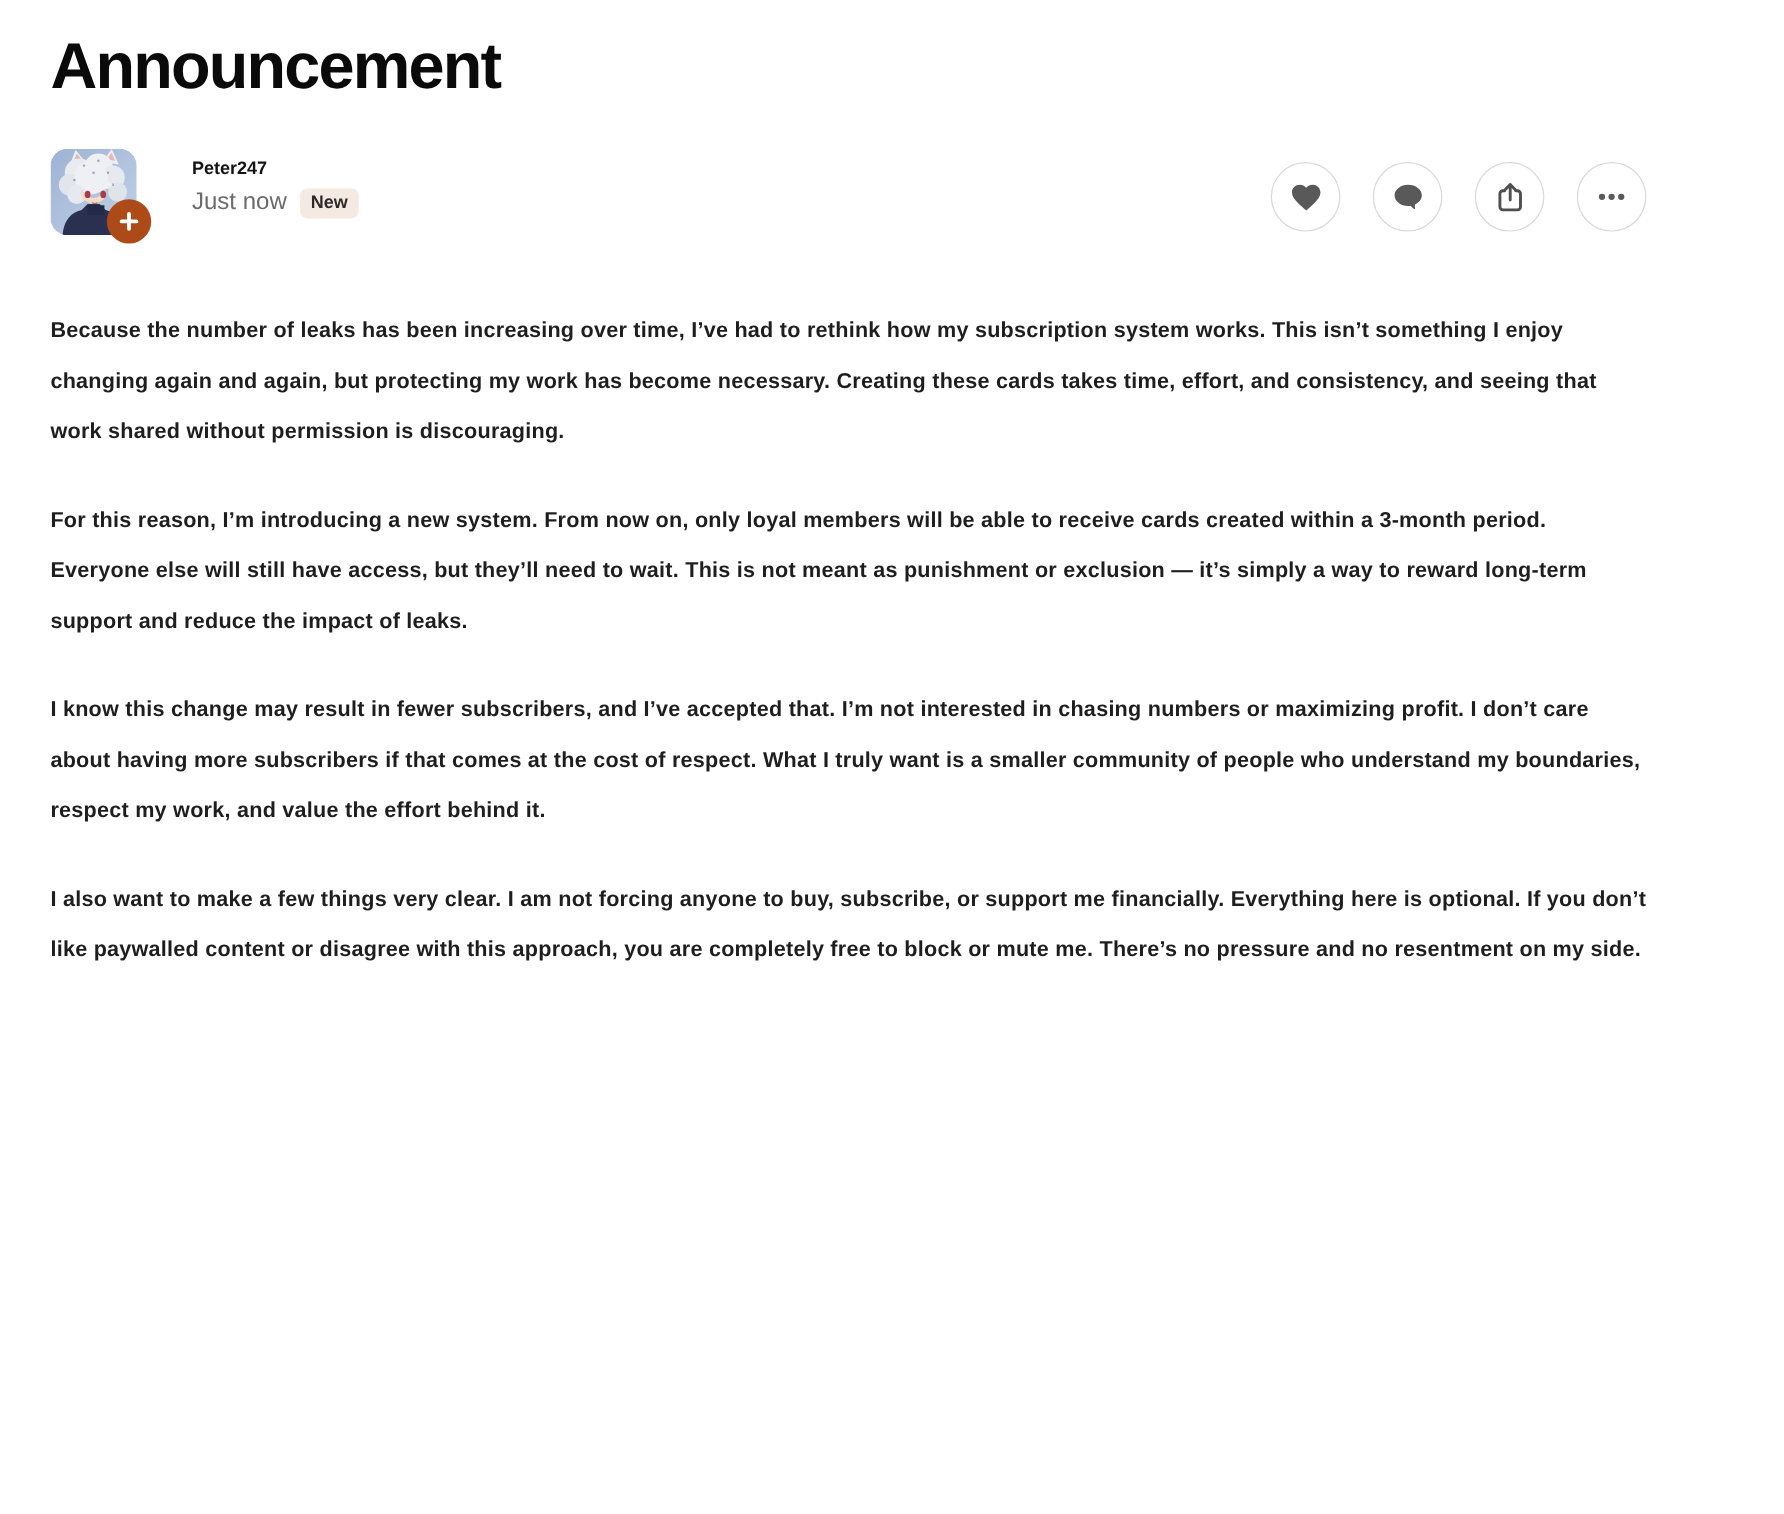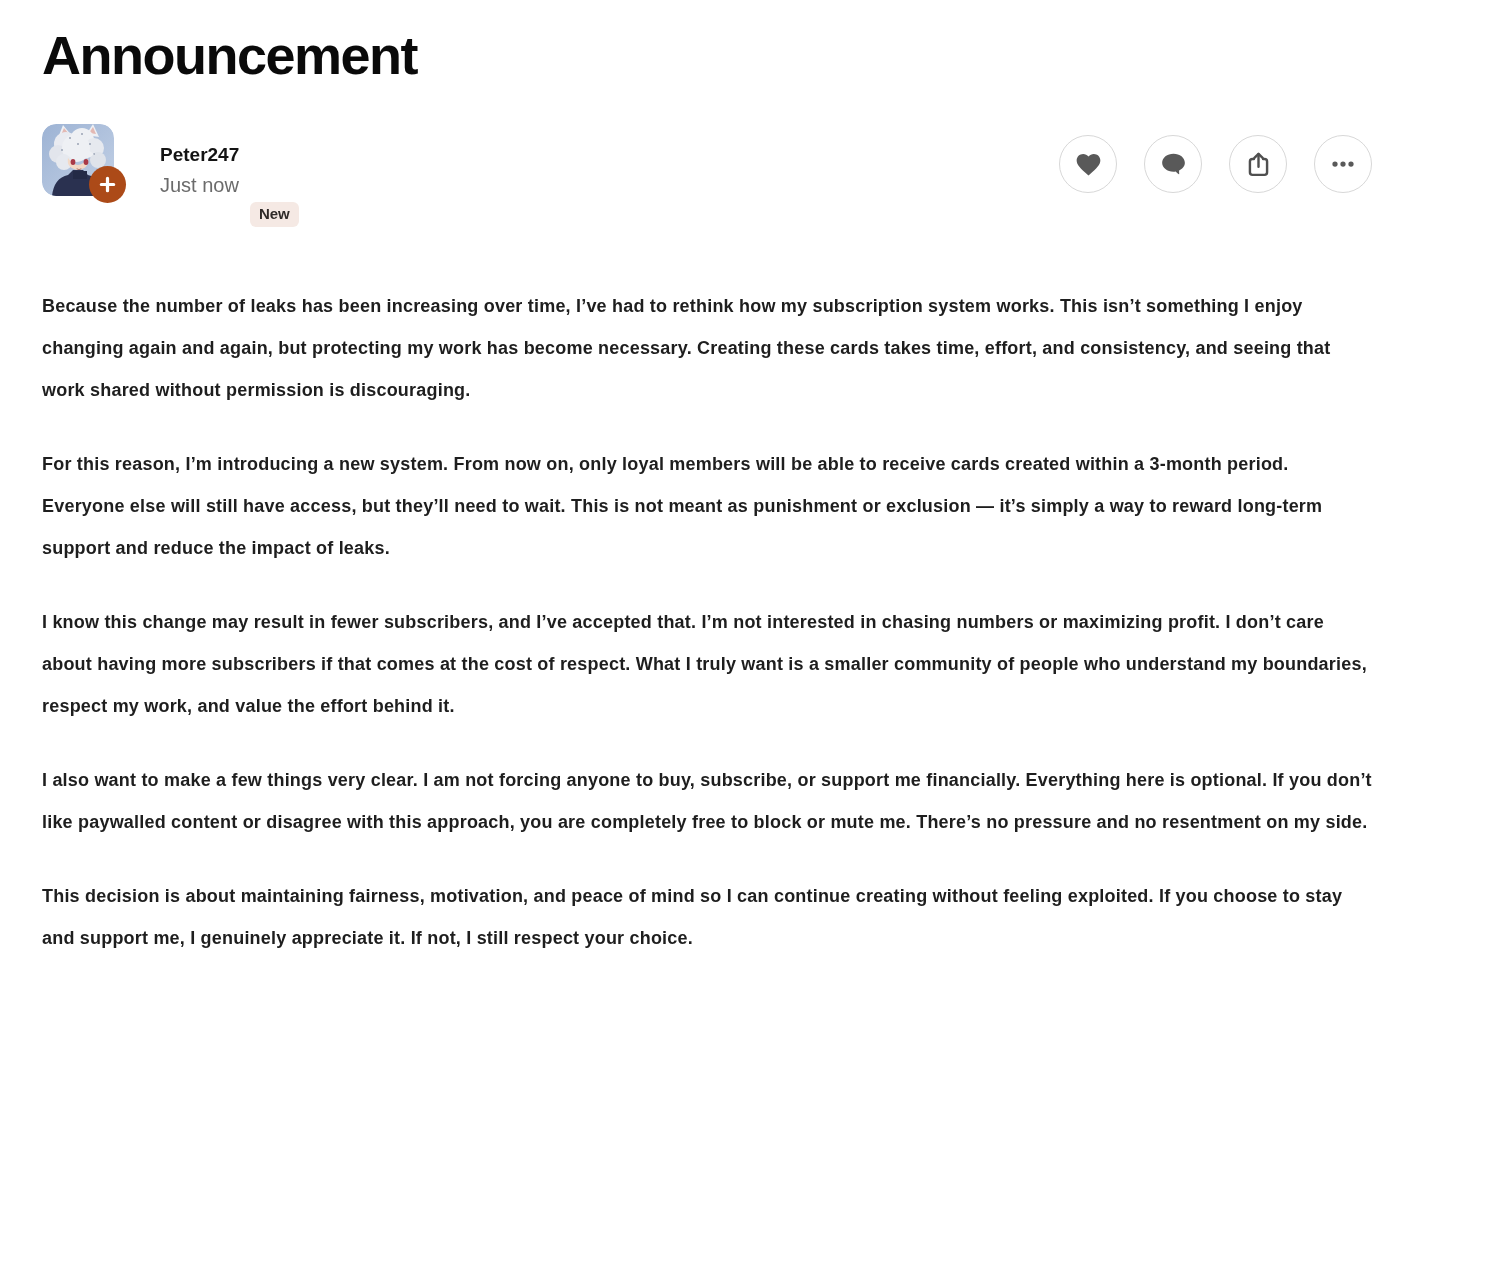--- a/index.html
+++ b/index.html
@@ -16,26 +16,26 @@
   
   .post-header { display:flex; align-items:flex-start; margin-top:2px; }
   .avatar-wrap { position:relative; width:72px; height:72px; flex:0 0 auto; }
   .avatar { width:72px; height:72px; border-radius:14px; overflow:hidden; display:block; }
   .plus-badge {
     position:absolute; left:47px; top:42px; width:37px; height:37px;
     border-radius:50%; background:#ac4a18; display:flex; align-items:center;
     justify-content:center;
   }
   .author-info { margin-left:46px; padding-top:8px; }
-  .author-name { font-size:19px; font-weight:700; color:#141414; line-height:1.2;margin-top:12px; }
+  .author-name { font-size:15px; font-weight:700; color:#141414; line-height:1.2; }
   .meta-row { display:flex; align-items:flex-start; gap:11px; margin-top:7px; }
   .timestamp { font-size:20px; color:#6b6b6b; }
   .new-badge {
     background:#f5e9e4; color:#2f2a28; font-size:15px; font-weight:700;
-    padding:4px 9px; border-radius:6px; line-height:1.1;margin-top:28px;
+    padding:4px 9px; border-radius:6px; line-height:1.1;
   }
   .actions { margin-left:auto; display:flex; gap:27px; padding-top:11px; }
   .action-btn {
     width:58px; height:58px; border-radius:50%; border:1.5px solid #d8d8d8;
     background:#ffffff; display:flex; align-items:center; justify-content:center;
     padding:0; cursor:pointer;
   }
   .action-btn svg { display:block; }
   
   .post-body { margin-top:58px; max-width:1330px; }
@@ -139,16 +139,15 @@
         </svg>
       </button>
     </div>
   </div>
 
   <div class="post-body">
     <p>Because the number of leaks has been increasing over time, I’ve had to rethink how my subscription system works. This isn’t something I enjoy changing again and again, but protecting my work has become necessary. Creating these cards takes time, effort, and consistency, and seeing that work shared without permission is discouraging.</p>
     <p>For this reason, I’m introducing a new system. From now on, only loyal members will be able to receive cards created within a 3-month period. Everyone else will still have access, but they’ll need to wait. This is not meant as punishment or exclusion — it’s simply a way to reward long-term support and reduce the impact of leaks.</p>
     <p>I know this change may result in fewer subscribers, and I’ve accepted that. I’m not interested in chasing numbers or maximizing profit. I don’t care about having more subscribers if that comes at the cost of respect. What I truly want is a smaller community of people who understand my boundaries, respect my work, and value the effort behind it.</p>
     <p>I also want to make a few things very clear. I am not forcing anyone to buy, subscribe, or support me financially. Everything here is optional. If you don’t like paywalled content or disagree with this approach, you are completely free to block or mute me. There’s no pressure and no resentment on my side.</p>
-    <p>This decision is about maintaining fairness, motivation, and peace of mind so I can continue creating without feeling exploited. If you choose to stay and support me, I genuinely appreciate it. If not, I still respect your choice.</p>
   </div>
 
 </div>
 
 </body></html>

